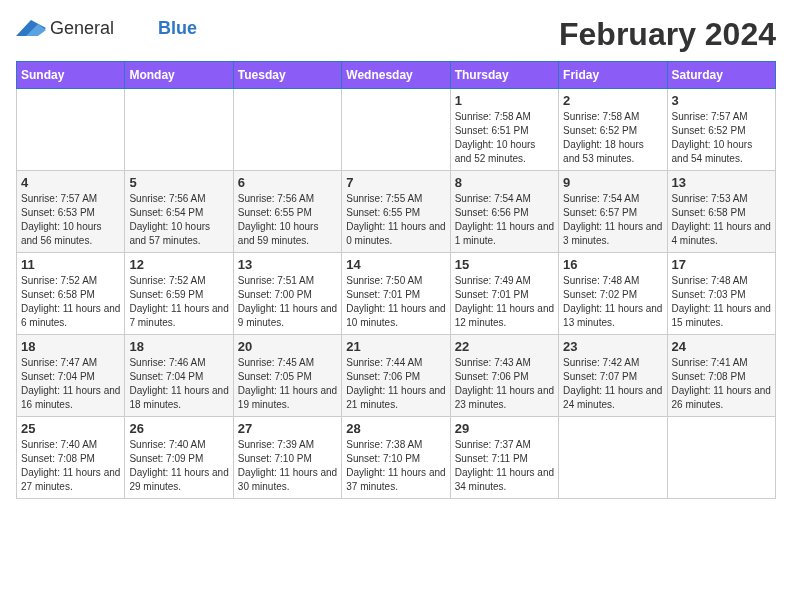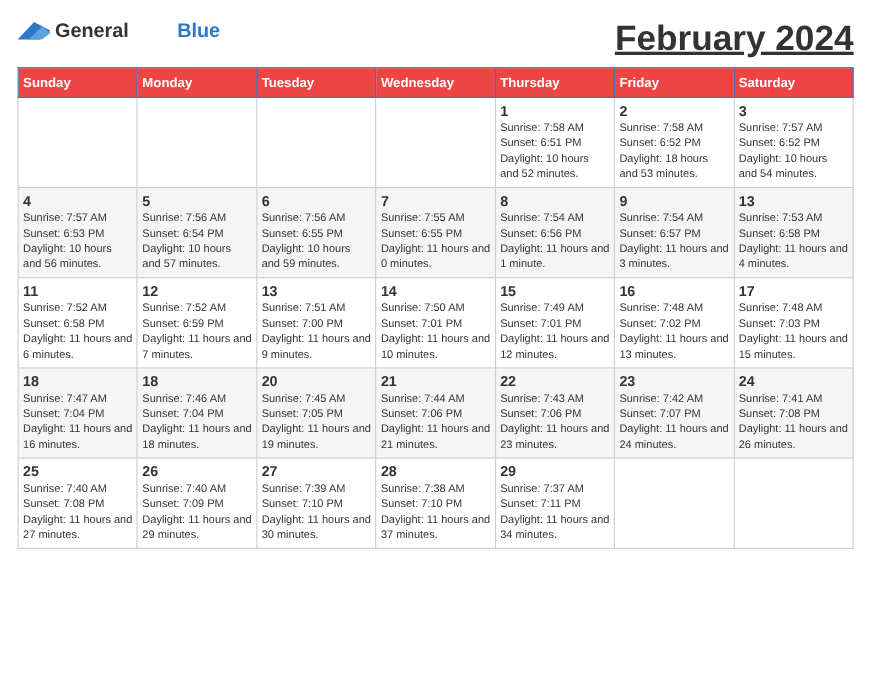--- a/index.html
+++ b/index.html
@@ -25,33 +25,32 @@
       width: 30px;
       height: 24px;
     }
     .title-area {
       text-align: right;
     }
     .main-title {
       font-size: 32px;
       font-weight: bold;
       color: #333;
-      text-decoration: underline;
     }
     .subtitle {
       font-size: 16px;
       color: #555;
     }
     table {
       width: 100%;
       border-collapse: collapse;
       font-size: 11px;
     }
     thead tr th {
-      background-color: #ef4444;
+      background-color: #8b5cf6;
       color: #fff;
       padding: 6px 4px;
       text-align: left;
       font-size: 12px;
       border: 1px solid #2d77c5;
     }
     tbody tr td {
       border: 1px solid #ccc;
       padding: 4px 4px;
       vertical-align: top;
@@ -79,21 +78,21 @@
 </head>
 <body>
 
 <div class="header">
   <div class="logo">
     <svg class="logo-icon" viewBox="0 0 30 24" xmlns="http://www.w3.org/2000/svg">
       <polygon points="0,20 15,4 30,12 20,20" fill="#2d77c5"></polygon>
       <polygon points="10,20 22,8 30,14 22,20" fill="#5ba3e0"></polygon>
     </svg>
     <div>
-      <span style="font-size:18px;font-weight:bold;color:#333;">General</span><span style="font-size:18px;font-weight:bold;color:#2d77c5;padding-left:44px;">Blue</span>
+      <span style="font-size:18px;font-weight:normal;color:#333;">General</span><span style="font-size:18px;font-weight:bold;color:#2d77c5;padding-left:44px;">Blue</span>
     </div>
   </div>
   <div class="title-area">
     <div class="main-title">February 2024</div>
   </div>
 </div>
 
 <table>
   <thead>
     <tr>

